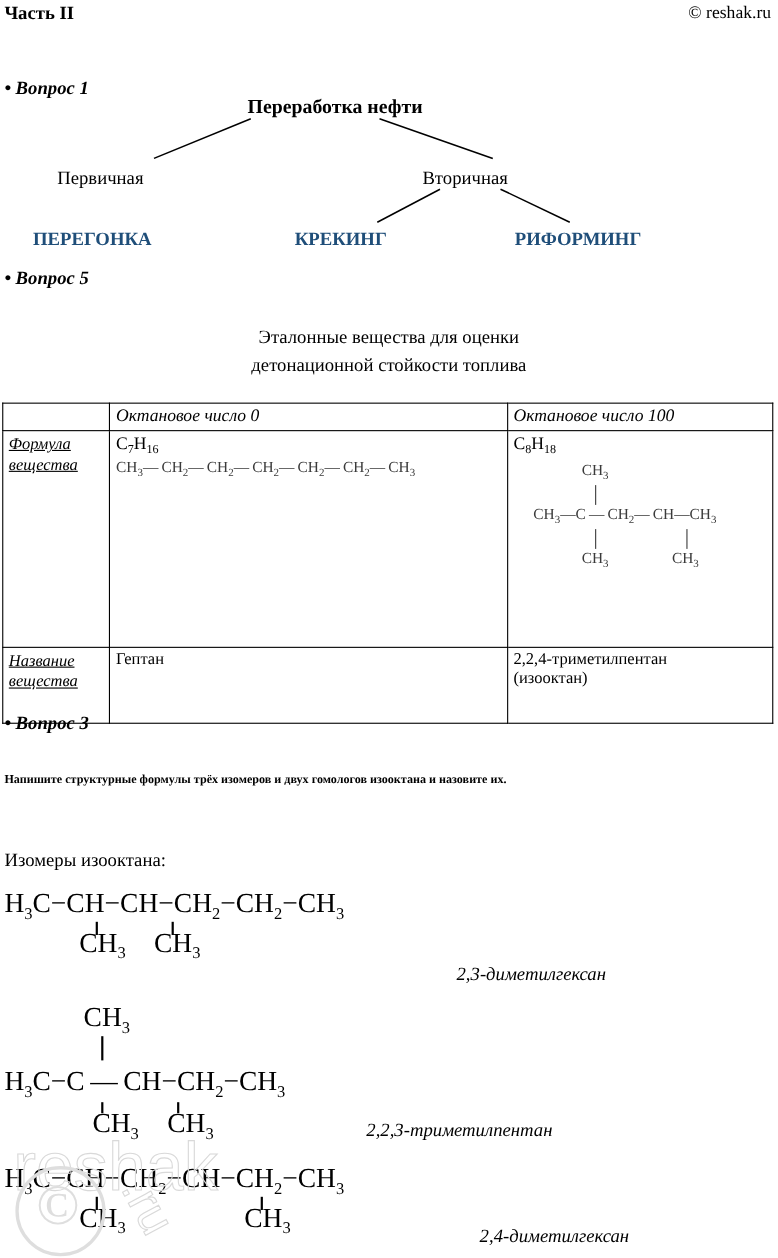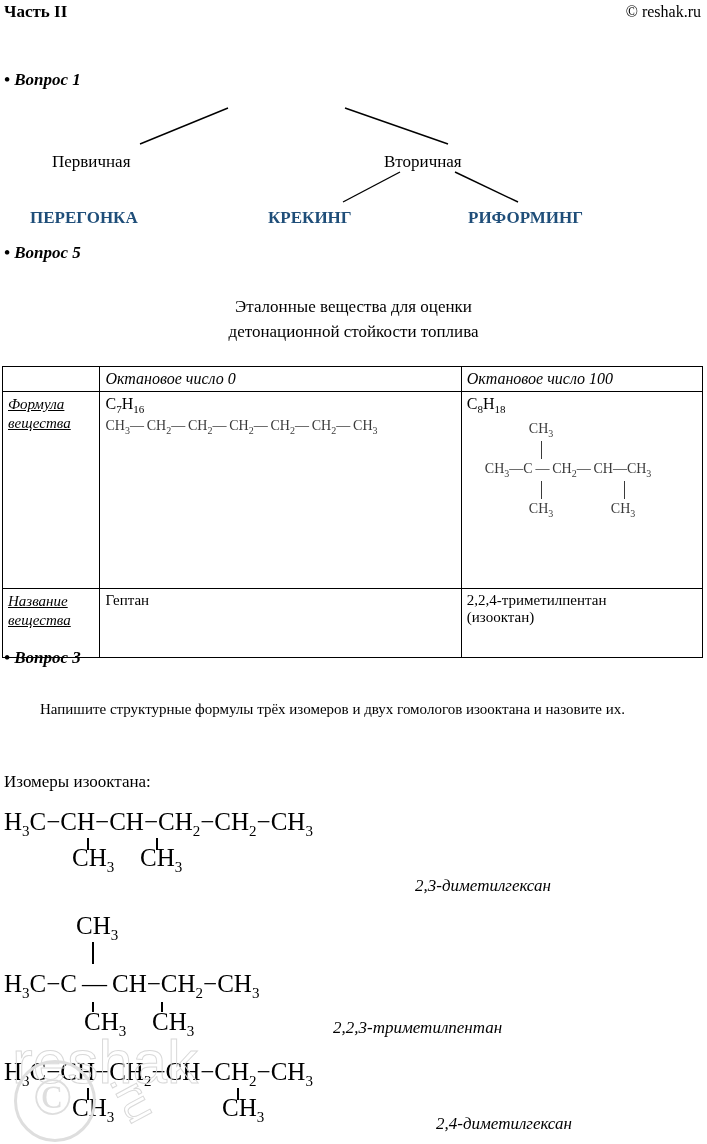--- a/index.html
+++ b/index.html
@@ -68,21 +68,21 @@
   .iso-mid{position:absolute;left:0px;top:40px;white-space:nowrap;}
   .iso-bl{position:absolute;left:44px;top:80px;}
   .iso-br{position:absolute;left:126px;top:80px;}
   .vbar{position:absolute;width:1px;background:#3a3a3a;}
   .vb1{left:56px;top:20px;height:18px;}
   .vb2{left:56px;top:60px;height:18px;}
   .vb3{left:139px;top:60px;height:18px;}
 
   
   .q3-task{position:absolute;left:4px;top:695px;width:648px;
-           font-weight:normal;font-size:15px;line-height:29px;text-align:justify;margin-left:36px;}
+           font-weight:bold;font-size:11px;line-height:29px;text-align:justify;}
   .q3-sub{position:absolute;left:4px;top:772px;font-size:17px;}
 
   
   .iso{position:absolute;font-size:25px;white-space:nowrap;letter-spacing:0px;}
   .iso sub{font-size:15px;}
   .iso .lnk{position:absolute;width:2px;background:#000;}
   .iso-name{position:absolute;font-size:17px;font-style:italic;}
 
   .f1{left:4px;top:808px;width:440px;height:86px;}
   .f1 .main{position:absolute;left:0;top:0;}
@@ -137,20 +137,21 @@
 
   <div class="q-mark q1">• Вопрос 1</div>
 
   <div class="tree">
     <svg width="707" height="150">
       <line x1="228" y1="28" x2="140" y2="64" stroke="#000" stroke-width="1.4"></line>
       <line x1="345" y1="28" x2="448" y2="64" stroke="#000" stroke-width="1.4"></line>
       <line x1="400" y1="92" x2="343" y2="122" stroke="#000" stroke-width="1.4"></line>
       <line x1="455" y1="92" x2="518" y2="122" stroke="#000" stroke-width="1.4"></line>
     </svg>
+    <div class="tree-node n-root">Переработка нефти</div>
     <div class="tree-node n-prim">Первичная</div>
     <div class="tree-node n-sec">Вторичная</div>
     <div class="tree-node n-leaf n-pereg">ПЕРЕГОНКА</div>
     <div class="tree-node n-leaf n-krek">КРЕКИНГ</div>
     <div class="tree-node n-leaf n-rif">РИФОРМИНГ</div>
   </div>
 
   <div class="q-mark q2">• Вопрос 5</div>
 
   <div class="tbl-cap">

